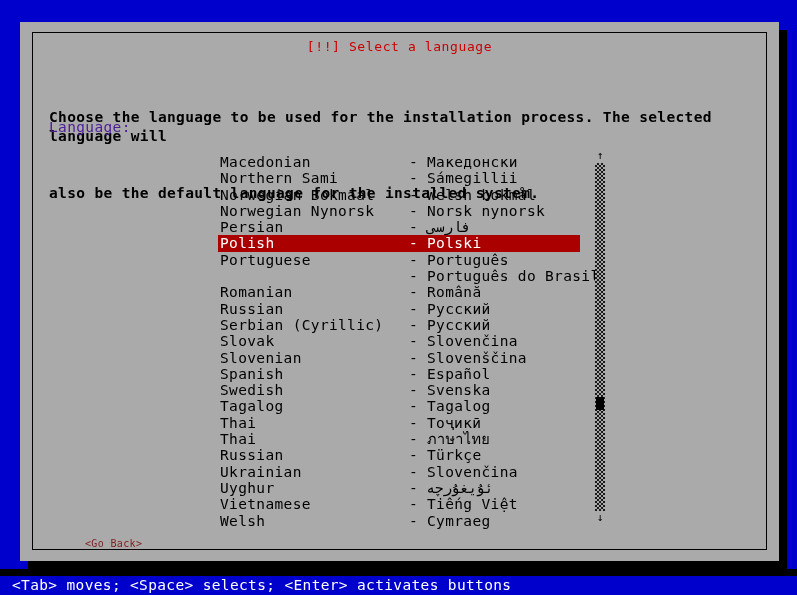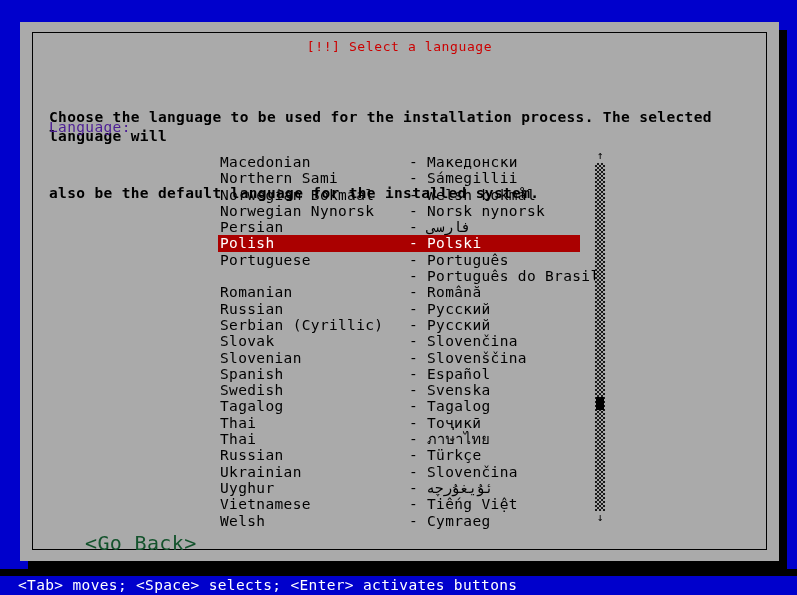--- a/index.html
+++ b/index.html
@@ -179,22 +179,22 @@
     width: 8px;
     height: 13px;
     background: #000000;
   }
 
   
   .go-back {
     position: absolute;
     left: 65px;
     top: 513px;
-    color: #14532d;
-    font-size: 20px;
+    color: #7f1d1d;
+    font-size: 10px;
     line-height: 17px;
     letter-spacing: 0.35px;
     white-space: pre;
     background: transparent;
     border: none;
     padding: 0;
     font-family: inherit;
     cursor: default;
   }
 
@@ -212,21 +212,21 @@
     left: 0;
     top: 576px;
     width: 797px;
     height: 19px;
     background: #0000cc;
     color: #ffffff;
     font-size: 14.5px;
     line-height: 19px;
     letter-spacing: 0.35px;
     white-space: pre;
-    padding-left: 18px;
+    padding-left: 12px;
     box-sizing: border-box;
   }
 </style>
 </head>
 <body>
 
 <div id="screen">
 
   <div class="dialog-shadow"></div>
 

